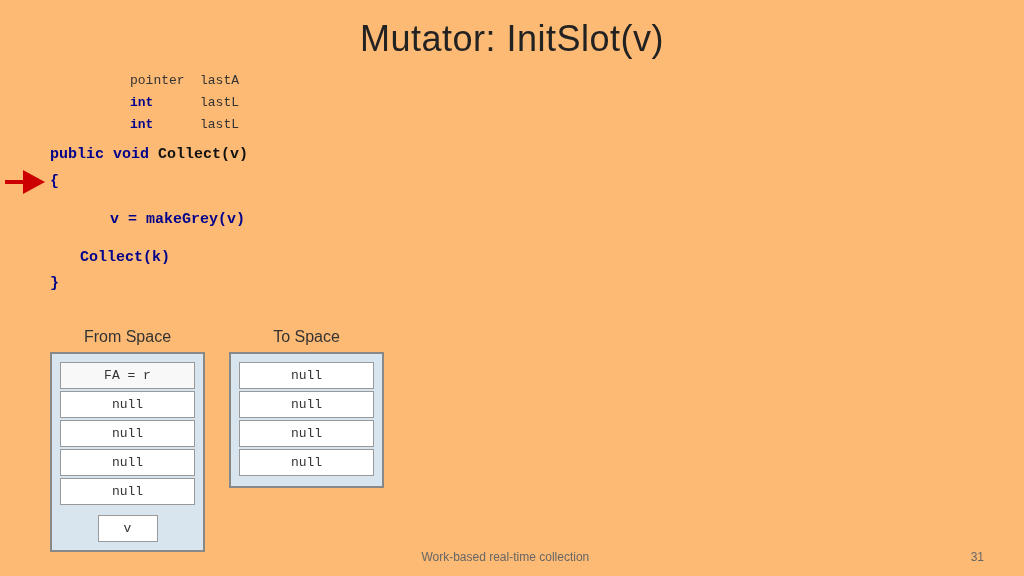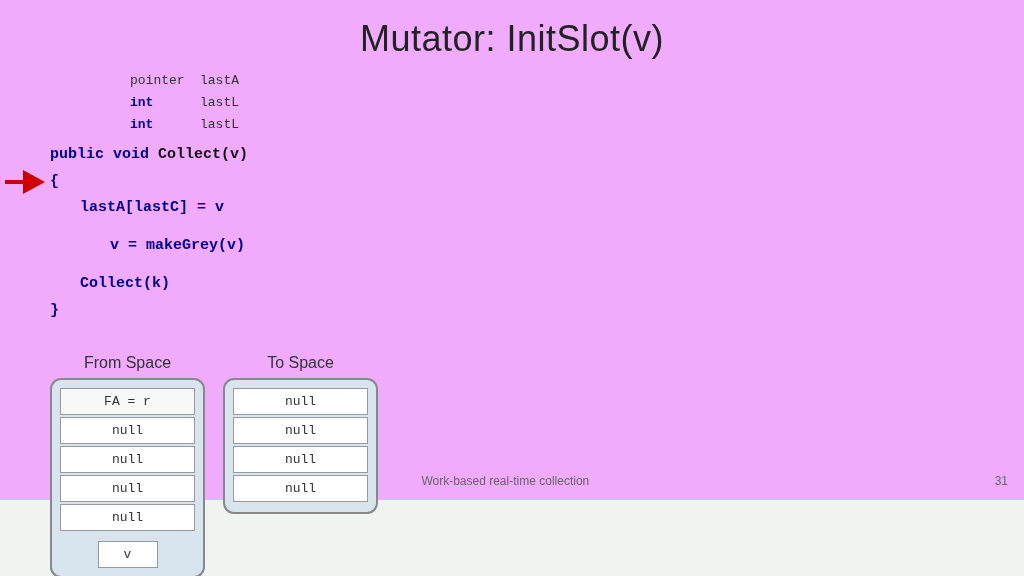--- a/index.html
+++ b/index.html
@@ -8,22 +8,22 @@
       width: 1024px;
       height: 576px;
       background: #f0f4f0;
       font-family: 'Segoe UI', Arial, sans-serif;
       overflow: hidden;
       position: relative;
     }
 
     .slide {
       width: 1024px;
-      height: 500px;
-      background: #f0abfc;
+      height: 576px;
+      background: #fdba74;
       position: relative;
     }
 
     .title {
       text-align: center;
       font-size: 36px;
       font-weight: 300;
       color: #222;
       padding-top: 18px;
       letter-spacing: 0.5px;
@@ -134,21 +134,21 @@
 
     .space-label {
       font-size: 16px;
       color: #333;
       margin-bottom: 6px;
       font-weight: 400;
     }
 
     .space-box {
       border: 2px solid #888;
-      border-radius: 11px;
+      border-radius: 0;
       background: #d8e4ee;
       padding: 8px;
       width: 155px;
       display: flex;
       flex-direction: column;
       gap: 0;
       position: relative;
     }
 
     .memory-cell {
@@ -179,30 +179,30 @@
       margin-top: 8px;
     }
 
     .footer {
       position: absolute;
       bottom: 12px;
       left: 0;
       right: 0;
       display: flex;
       justify-content: space-between;
-      padding: 0 16px;
+      padding: 0 40px;
       font-size: 12px;
       color: #666;
     }
 
     .diagram-wrapper {
       position: relative;
       display: flex;
       flex-direction: row;
-      gap: 18px;
+      gap: 24px;
     }
   </style>
 </head>
 <body>
 
 <div class="slide">
   <h1 class="title">Mutator: InitSlot(v)</h1>
 
   <div class="content-area">
     <div class="code-section">
@@ -231,23 +231,20 @@
         </div>
 
         <div class="code-line" style="position:relative; margin-left:0;">
           <div class="arrow-indicator">
             <div class="red-arrow-shaft"></div>
             <div class="red-arrow"></div>
           </div>
           <span>{</span>
         </div>
 
-        <div class="code-line indent1">
-          <span>lastA[lastC] = v</span>
-        </div>
 
         <div class="code-line" style="height:12px;"></div>
 
 
         <div class="code-line indent2">
           <span>v = makeGrey(v)</span>
         </div>
 
         <div class="code-line" style="height:12px;"></div>
 

